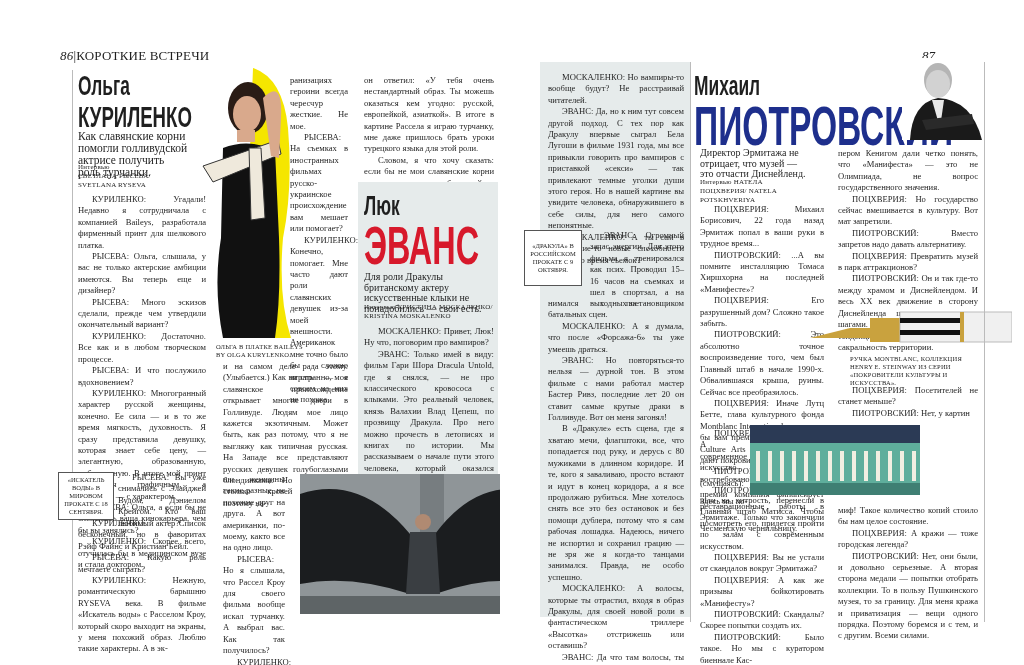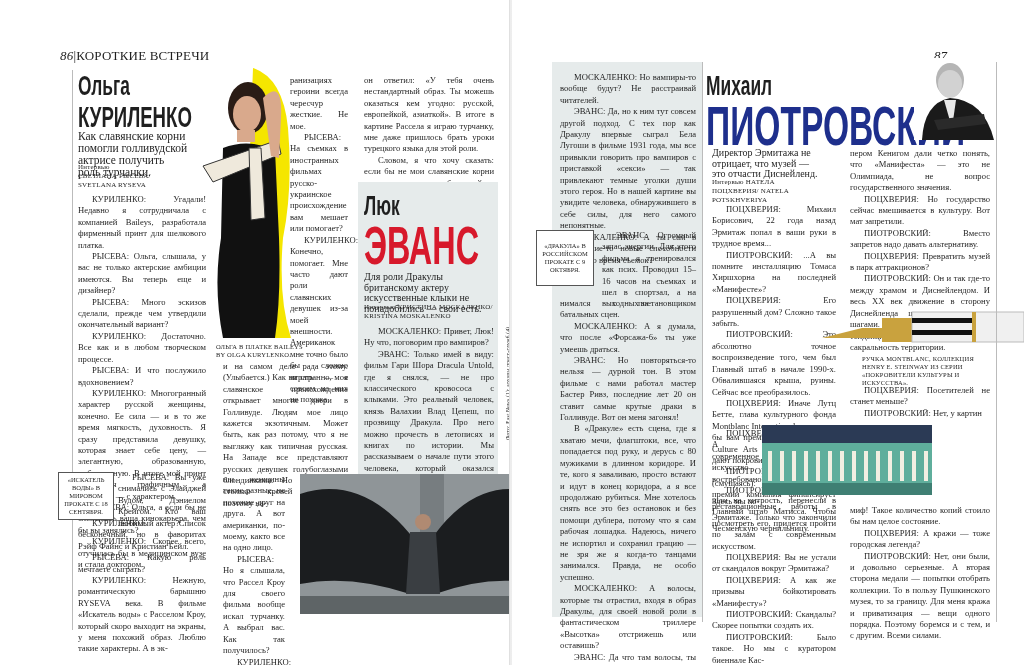--- a/index.html
+++ b/index.html
@@ -1,20 +1,20 @@
 <!DOCTYPE html>
 <html><head>
 <meta charset="utf-8">
 <style>
   html,body{margin:0;padding:0;}
   body{width:1024px;height:665px;overflow:hidden;background:#fff;position:relative;
     font-family:"Liberation Serif","DejaVu Serif",serif;color:#1f1f1f;}
   .page{position:absolute;top:0;height:665px;background:#fff;}
   .page-left{left:0;width:510px;margin-left:28px;}
-  .page-right{left:512px;width:453px;}
+  .page-right{left:500px;width:453px;}
   .gutter{position:absolute;left:509px;top:0;width:4px;height:665px;
     background:linear-gradient(to right,#d9d9d9,#f4f4f4,#d9d9d9);}
   .running{position:absolute;top:48px;font-size:13px;letter-spacing:.2px;}
   .running .num{font-style:italic;}
   .folio{position:absolute;top:48px;right:18px;font-size:13px;font-style:italic;}
   .vrule{position:absolute;width:1px;background:#bbb;}
   .title-sm{font-family:"Liberation Sans","DejaVu Sans",sans-serif;font-weight:bold;
     transform:scaleX(.62);transform-origin:left top;white-space:nowrap;line-height:1;}
   .title-lg{font-family:"Liberation Sans","DejaVu Sans",sans-serif;font-weight:bold;
     transform:scaleX(.6);transform-origin:left top;white-space:nowrap;line-height:1;}

